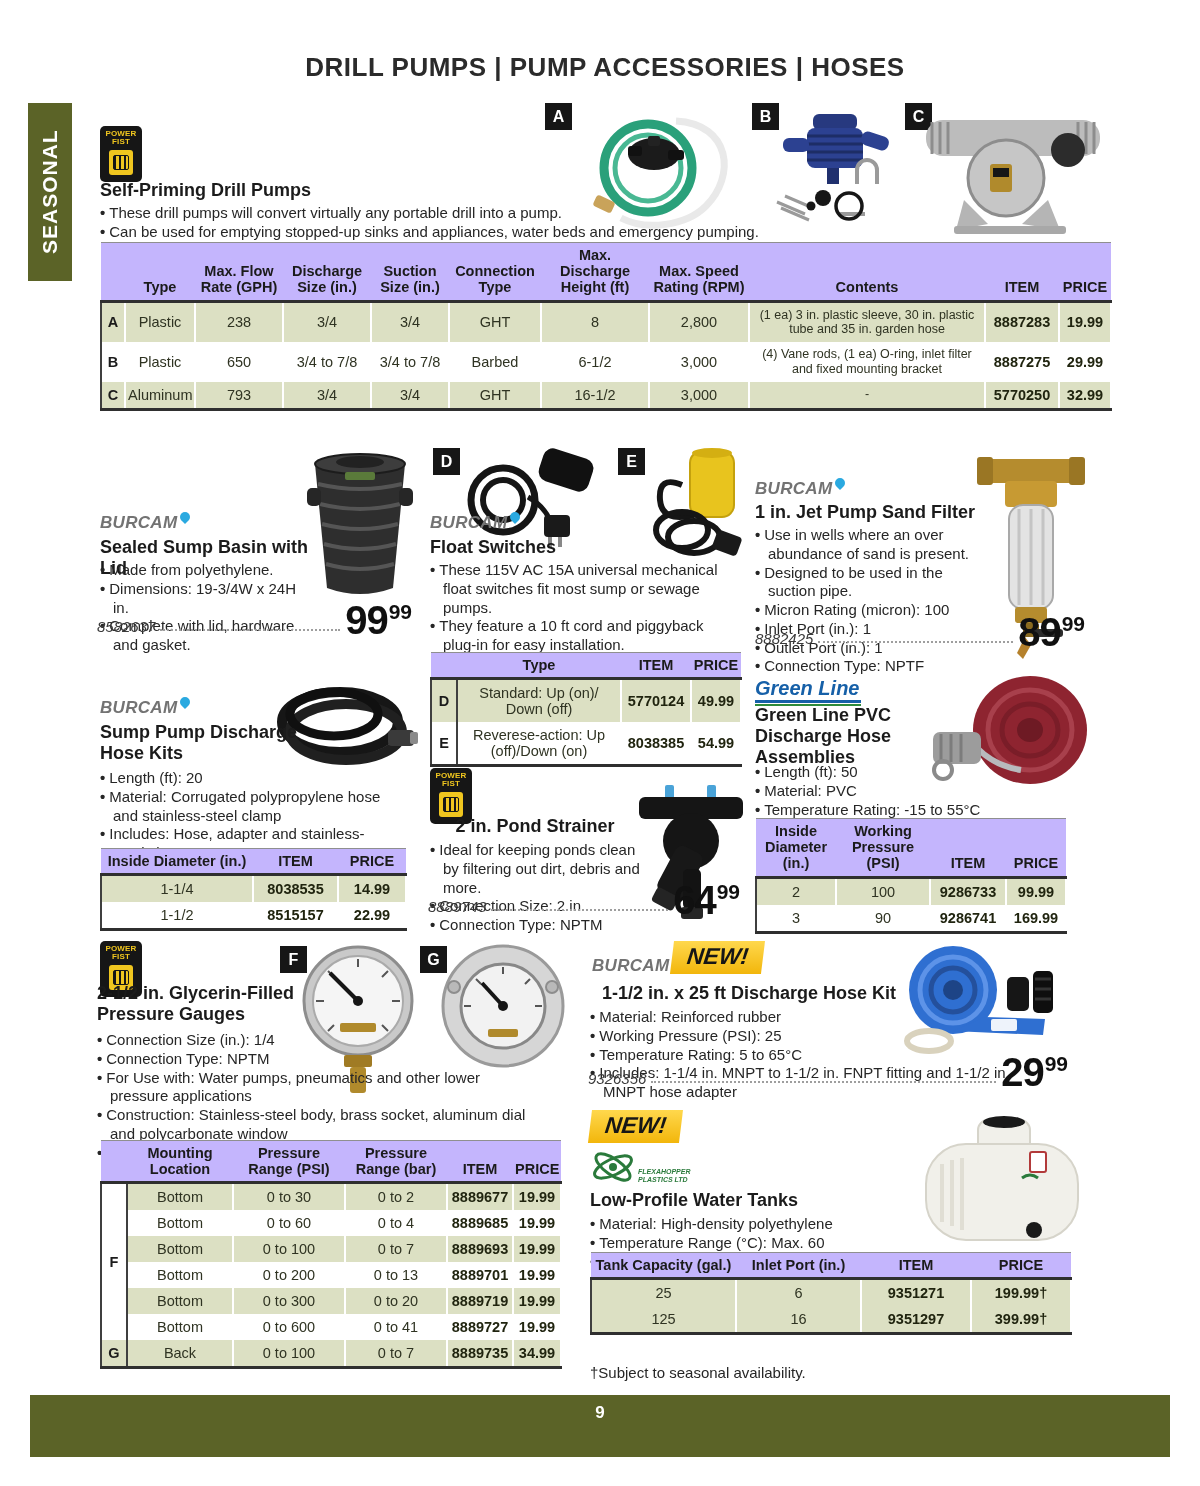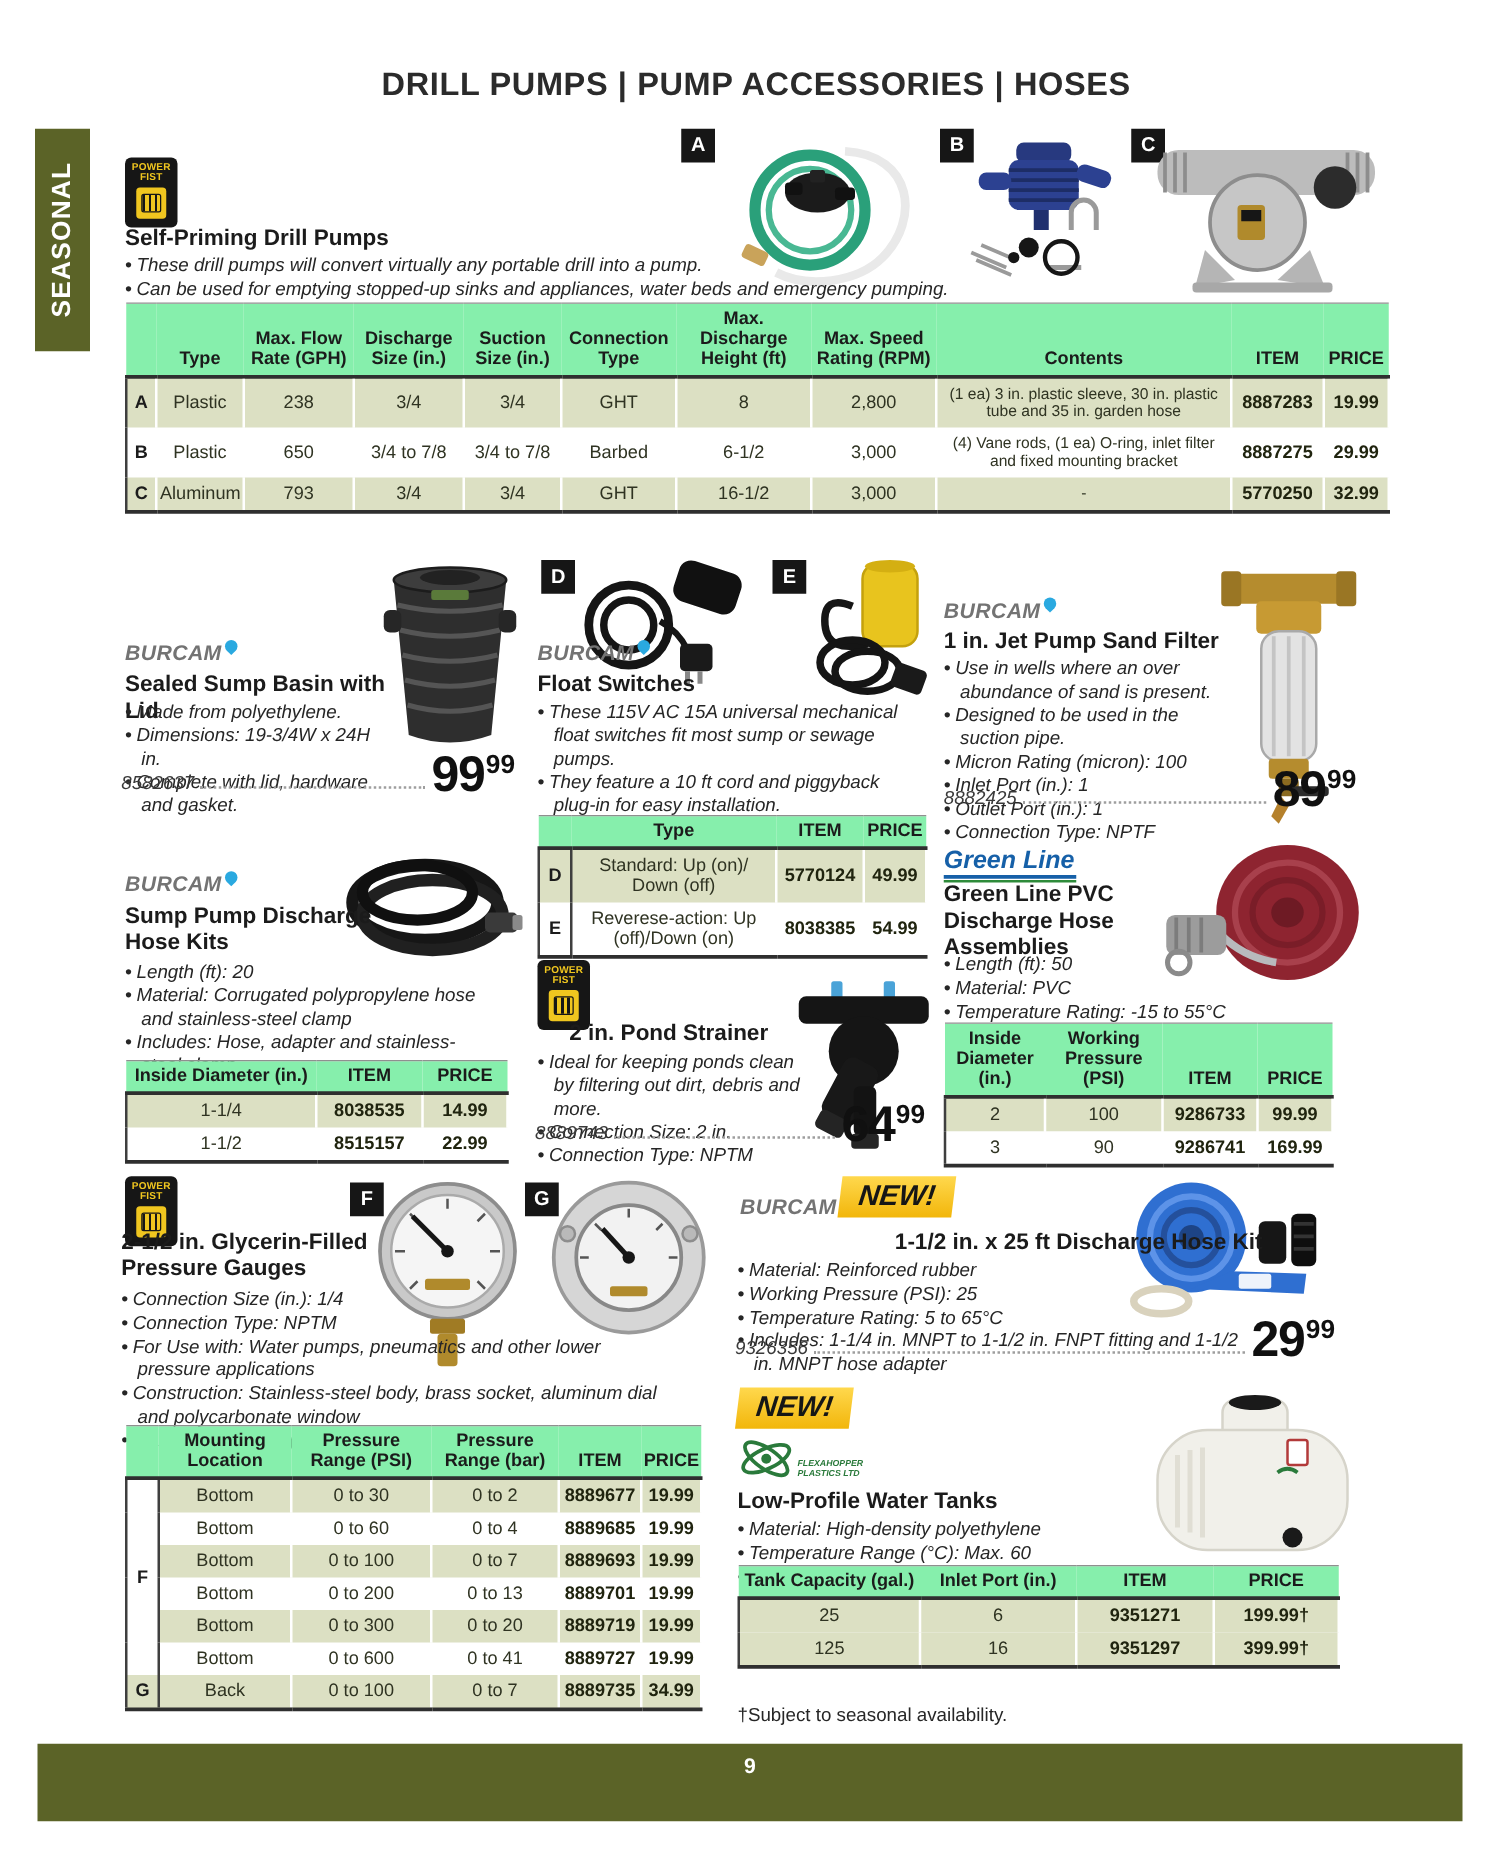--- a/index.html
+++ b/index.html
@@ -10,21 +10,21 @@
 
   .page-title { font-size:26px; font-weight:800; color:#2b2b2b; text-align:center; letter-spacing:0.5px; }
 
   .side-tab { background:#5b6327; color:#fff; display:flex; align-items:center; justify-content:center;
               writing-mode:vertical-rl; transform:rotate(180deg); font-weight:800; font-size:21px; letter-spacing:1px; }
 
   .footer-bar { background:#5b6327; color:#fff; text-align:center; font-weight:700; font-size:17px; padding-top:8px; }
 
   .section-heading { font-size:18px; font-weight:800; color:#1b1b1b; line-height:1.18; margin:0; }
   .bullets { list-style:none; margin:3px 0 0; padding:0; font-size:15px; line-height:1.25; color:#262626; }
-  .bullets li { padding-left:13px; text-indent:-13px;font-style:italic; }
+  .bullets li { padding-left:13px; text-indent:-13px; }
   .bullets li::before { content:"\2022"; margin-right:4px; font-weight:700; }
 
   .item-line { display:flex; align-items:flex-end; }
   .item-num { font-style:italic; font-size:15px; color:#3a3a3a; padding-bottom:5px; }
   .dots { flex:1; border-bottom:2px dotted #9e9e9e; margin:0 5px 9px 5px; }
   .bigprice { font-weight:800; color:#101010; line-height:1; white-space:nowrap; }
   .bigprice .d { font-size:40px; letter-spacing:-1px; }
   .bigprice .c { font-size:21px; position:relative; top:-15px; margin-left:1px; }
 
   .letter-badge { width:27px; height:27px; background:#161616; color:#fff; font-weight:800; font-size:16px;
@@ -49,21 +49,21 @@
   .new-badge { display:inline-block; transform:skewX(-7deg); background:linear-gradient(180deg,#ffd84d,#f2b60b);
                color:#161616; font-weight:800; font-style:italic; font-size:23px; padding:2px 15px 4px; }
 
   .flexa { display:flex; align-items:flex-end; gap:2px; }
   .flexa .txt { color:#2a7a3b; font-weight:800; font-style:italic; font-size:7px; line-height:1.15; }
 
   
   table.cat { border-collapse:collapse; table-layout:fixed; font-size:14.5px; color:#2f3322; }
   table.cat th { font-weight:800; color:#1b1b1b; text-align:center; vertical-align:bottom;
                  padding:4px 2px; border-top:1px solid #8f8f8f; border-bottom:3px solid #2f2f2f;
-                 background:#86efac; font-size:14.5px; line-height:1.12; }
+                 background:#c4b5fd; font-size:14.5px; line-height:1.12; }
   table.cat td { text-align:center; vertical-align:middle; padding:5px 2px; border-right:2px solid #fff; }
   table.cat tr.last td { border-bottom:3px solid #2f2f2f; }
   table.cat td.shade { background:#dce0c3; }
   table.cat td.first { border-left:2.5px solid #3f3f3f; }
   table.cat td.lcell { font-weight:800; color:#1b1b1b; }
   table.cat td.dark-r { border-right:2.5px solid #3f3f3f; }
   table.cat td.bold { font-weight:800; color:#20240f; }
   table.cat td.small { font-size:12.5px; line-height:1.18; }
 </style>
 </head>
@@ -558,21 +558,21 @@
     <circle cx="58" cy="47" r="33" fill="none" stroke="#5d93e8" stroke-width="5"></circle>
     <circle cx="58" cy="47" r="22" fill="none" stroke="#24509c" stroke-width="5"></circle>
     <circle cx="58" cy="47" r="10" fill="#1d4486"></circle>
     <path d="M58 88 L148 92 L150 76 L90 74 Z" fill="#2f6fd1"></path>
     <rect x="96" y="76" width="26" height="12" rx="2" fill="#eef3fb"></rect>
     <rect x="112" y="34" width="22" height="34" rx="5" fill="#161616"></rect>
     <rect x="138" y="28" width="20" height="42" rx="5" fill="#0e0e0e"></rect>
     <path d="M140 36h16 M140 46h16 M140 56h16" stroke="#333" stroke-width="3"></path>
     <ellipse cx="34" cy="98" rx="22" ry="10" fill="none" stroke="#d9d2bd" stroke-width="6"></ellipse>
   </svg>
-  <h3 class="abs section-heading" style="left:570px; top:983px; width:440px;text-align:right;">1-1/2 in. x 25 ft Discharge Hose Kit</h3>
+  <h3 class="abs section-heading" style="left:602px; top:983px; width:440px;">1-1/2 in. x 25 ft Discharge Hose Kit</h3>
   <ul class="abs bullets" style="left:590px; top:1005px; width:420px;">
     <li>Material: Reinforced rubber</li>
     <li>Working Pressure (PSI): 25</li>
     <li>Temperature Rating: 5 to 65°C</li>
     <li>Includes: 1-1/4 in. MNPT to 1-1/2 in. FNPT fitting and 1-1/2 in. MNPT hose adapter</li>
   </ul>
   <div class="abs item-line" style="left:588px; top:1052px; width:480px;">
     <span class="item-num">9326356</span>
     <span class="dots"></span>
     <span class="bigprice"><span class="d">29</span><span class="c">99</span></span>

